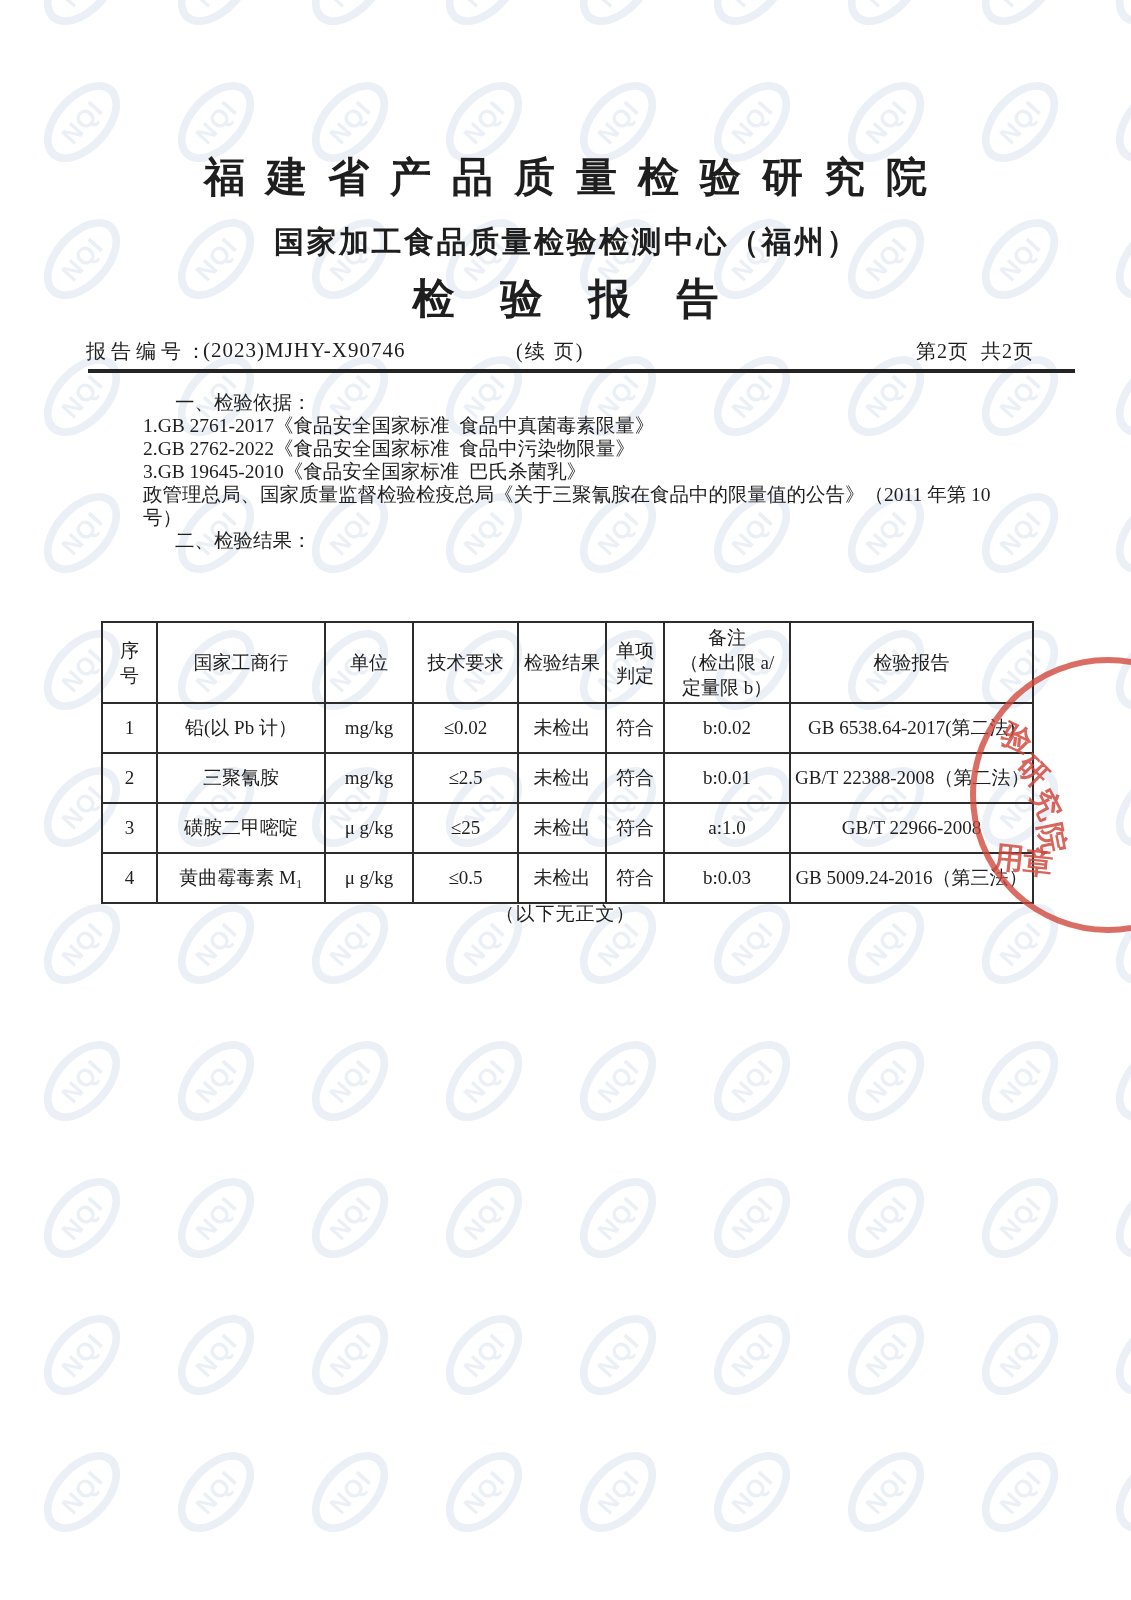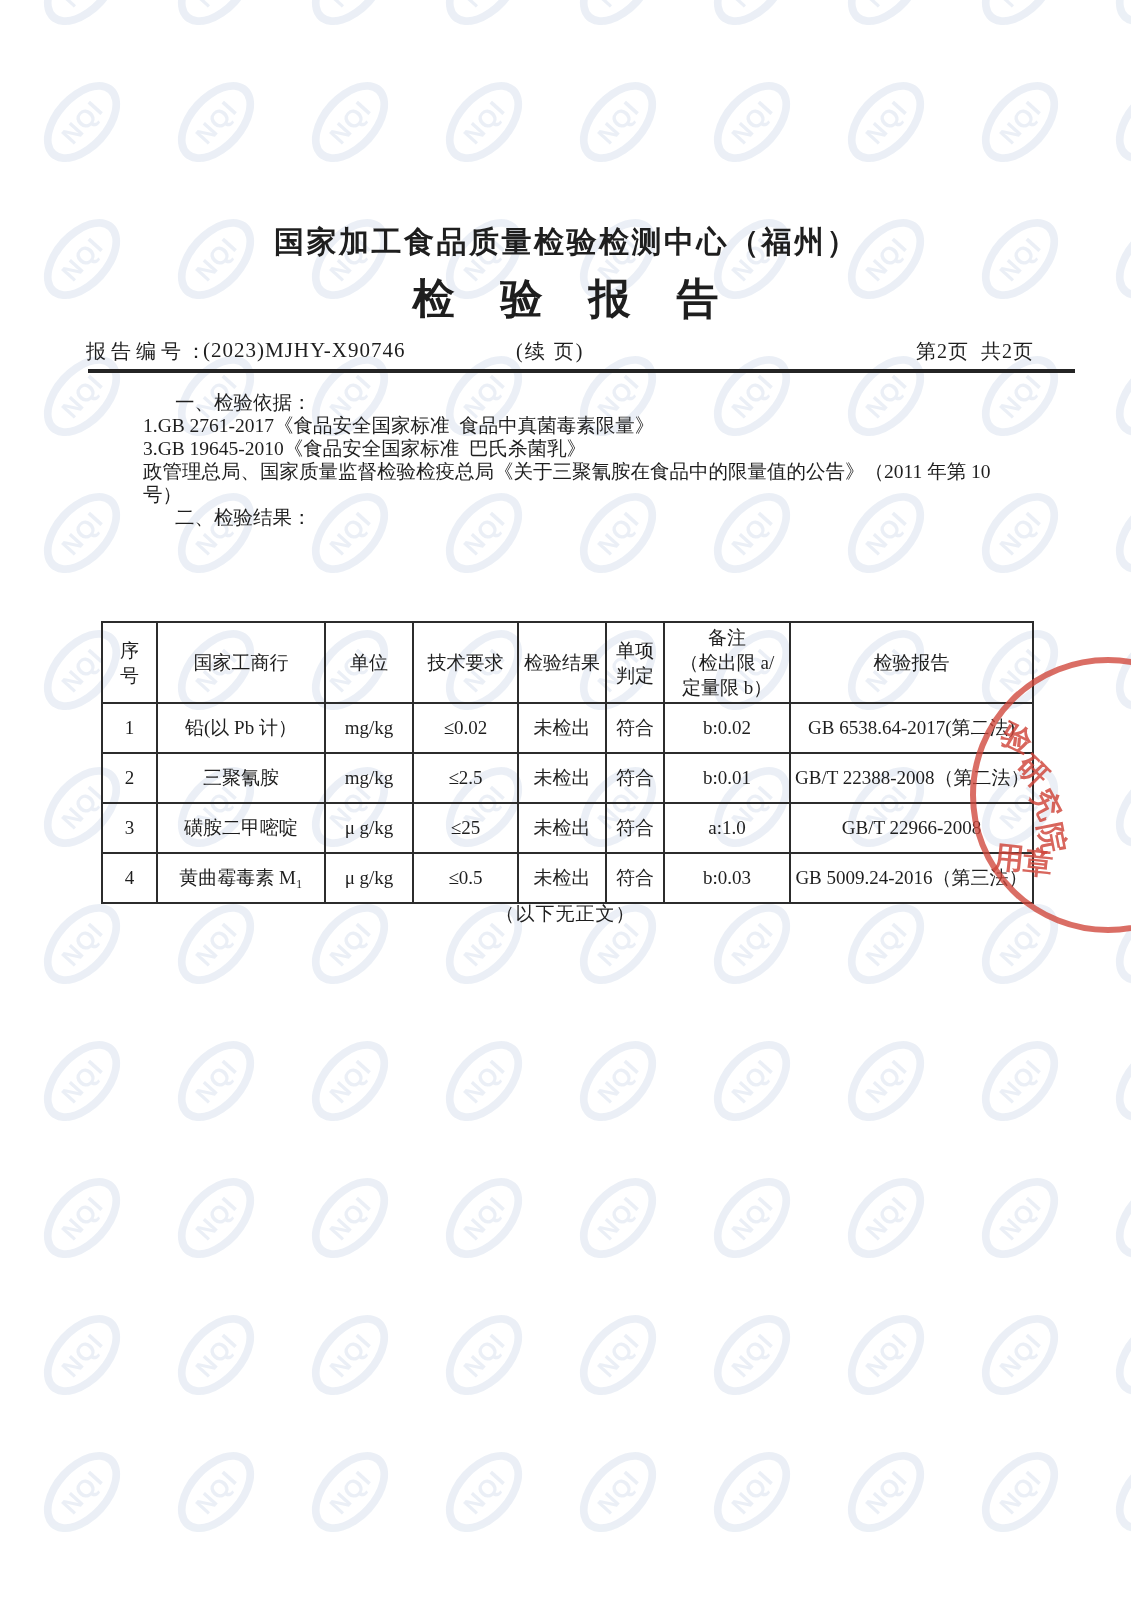--- a/index.html
+++ b/index.html
@@ -407,32 +407,34 @@
         <span>NQI</span>
       </div>
       <div class="wm" style="left: 973px; top: 1463px;">
         <span>NQI</span>
       </div>
       <div class="wm" style="left: 1107px; top: 1463px;">
         <span>NQI</span>
       </div>
     </div>
 
+  <div class="title1">福建省产品质量检验研究院</div>
   <div class="title2">国家加工食品质量检验检测中心（福州）</div>
   <div class="title3">检验报告</div>
 
   <span class="meta meta-label">报告编号：</span>
   <span class="meta meta-no">(2023)MJHY-X90746</span>
   <span class="meta meta-cont">(续 页)</span>
   <span class="meta meta-page">第2页  共2页</span>
   <div class="rule"></div>
 
   <div class="basis">
     <div class="bline indent">一、检验依据：</div>
     <div class="bline">1.GB 2761-2017《食品安全国家标准  食品中真菌毒素限量》</div>
+    <div class="bline">2.GB 2762-2022《食品安全国家标准  食品中污染物限量》</div>
     <div class="bline">3.GB 19645-2010《食品安全国家标准  巴氏杀菌乳》</div>
     <div class="bline">政管理总局、国家质量监督检验检疫总局《关于三聚氰胺在食品中的限量值的公告》（2011 年第 10</div>
     <div class="bline">号）</div>
     <div class="bline indent">二、检验结果：</div>
   </div>
 
   <table class="rtable">
     <colgroup>
       <col style="width:55px">
         <col style="width:168px">

